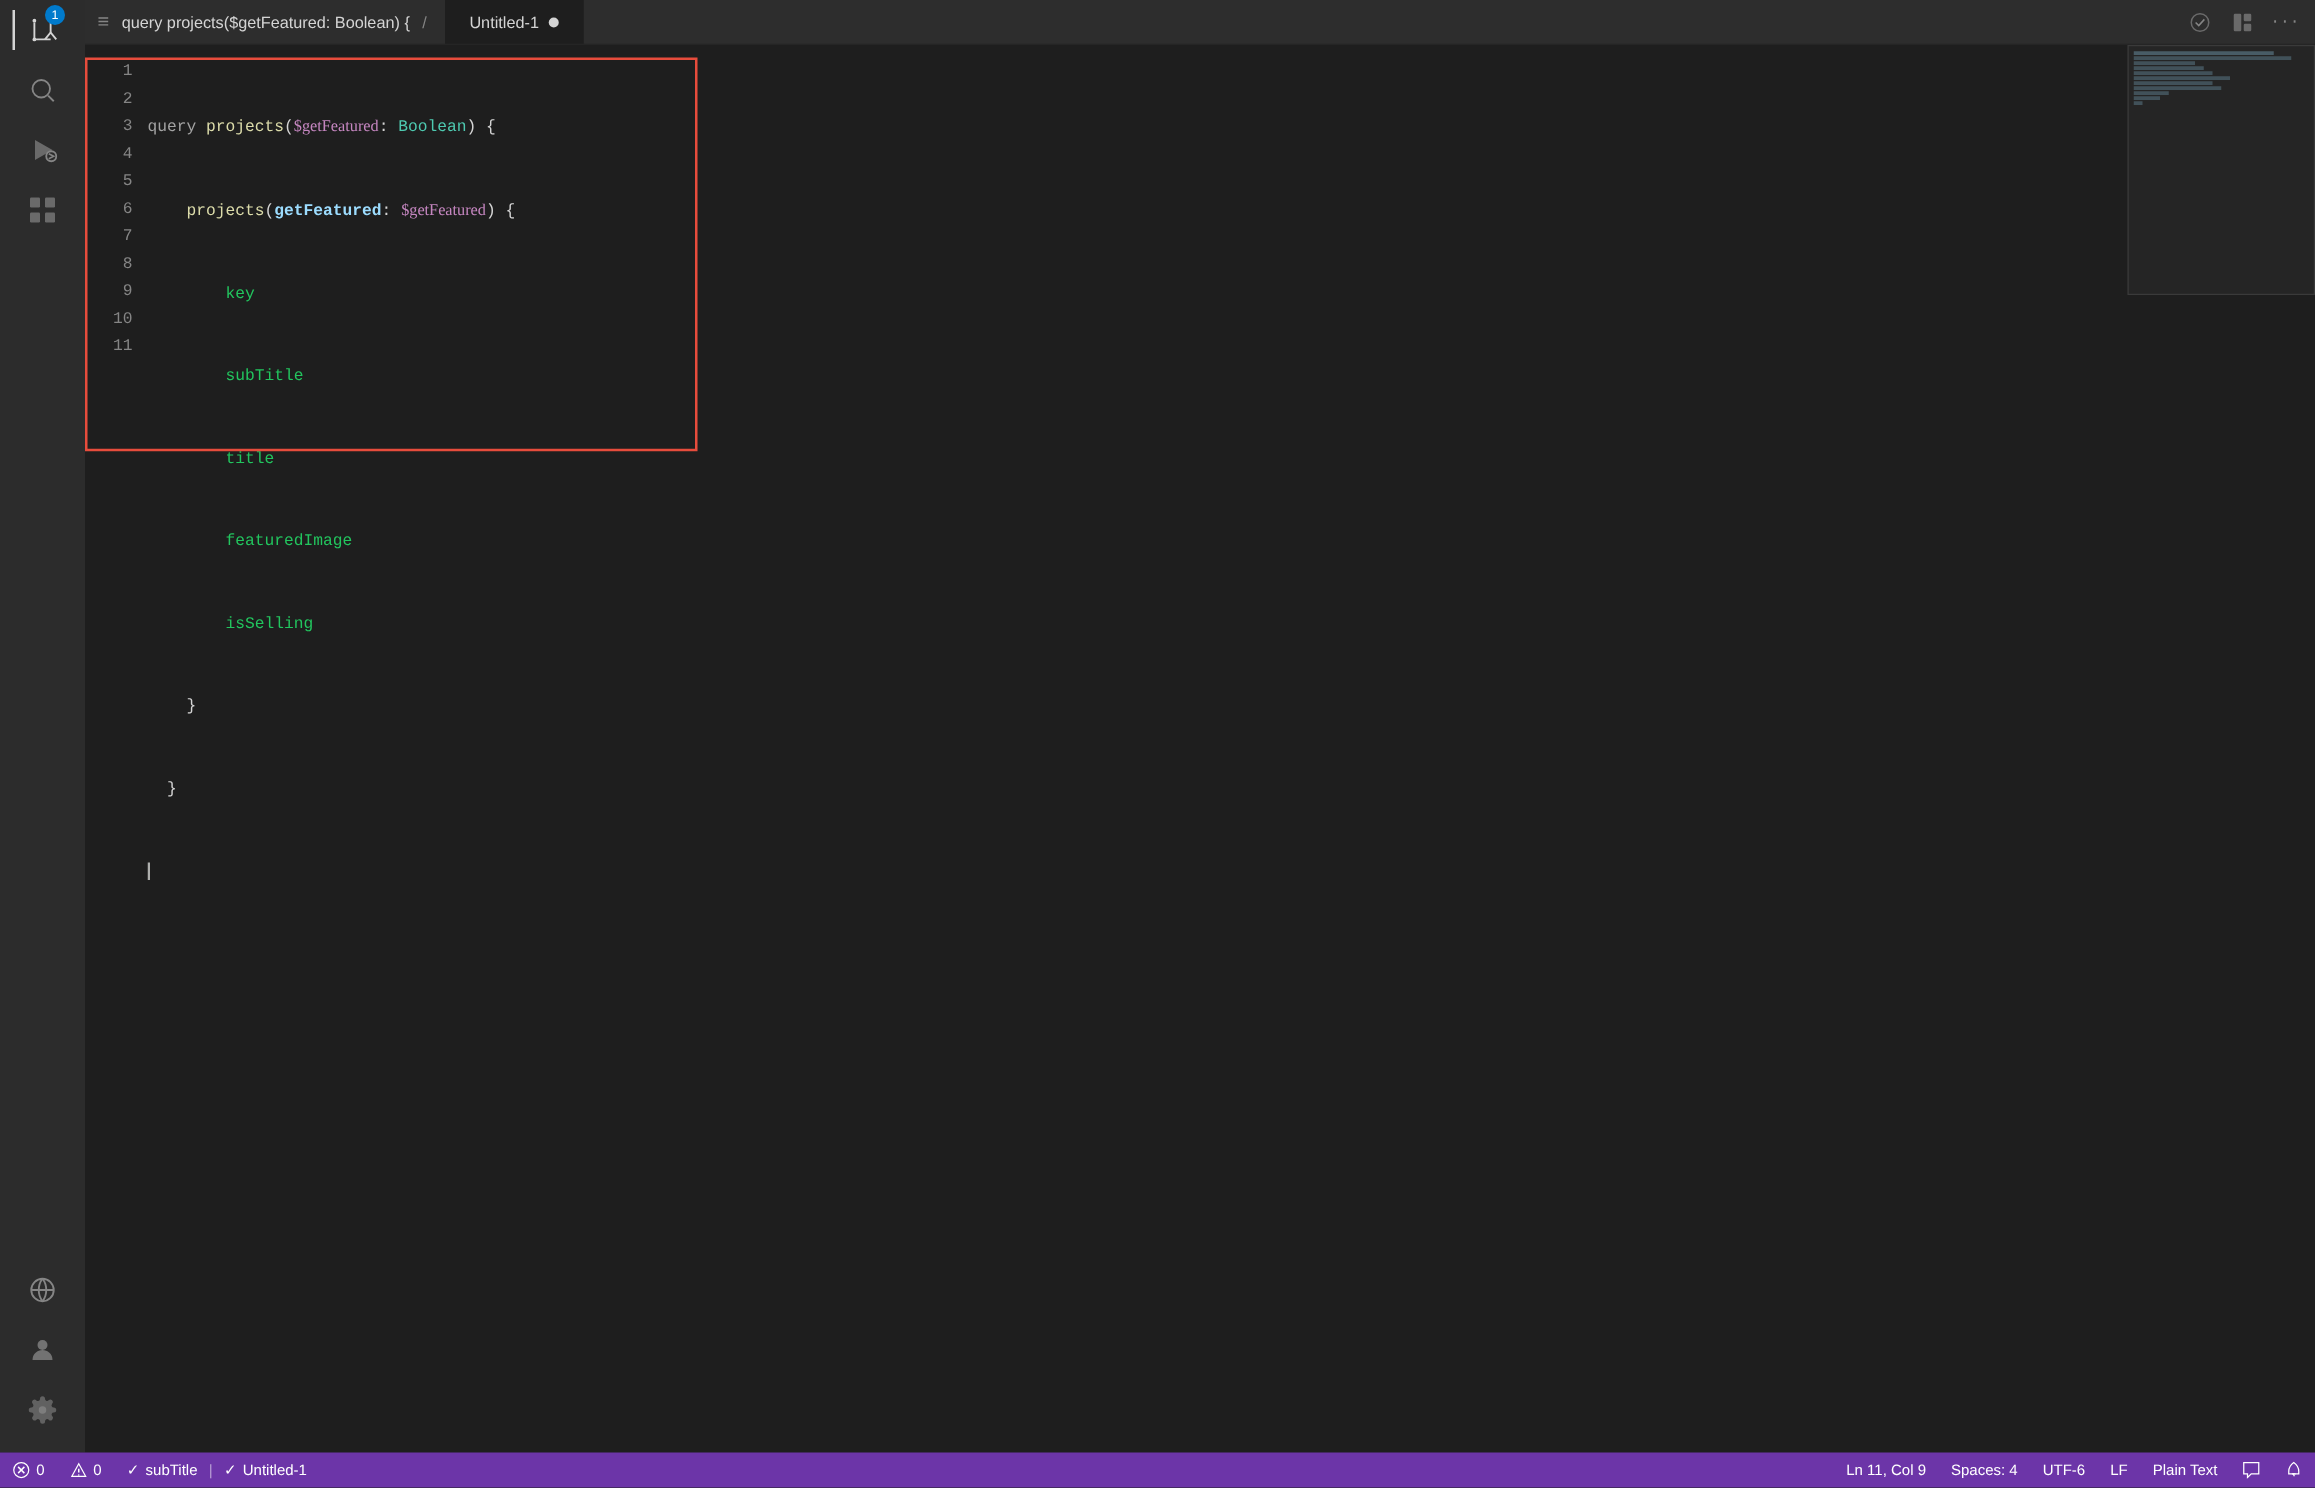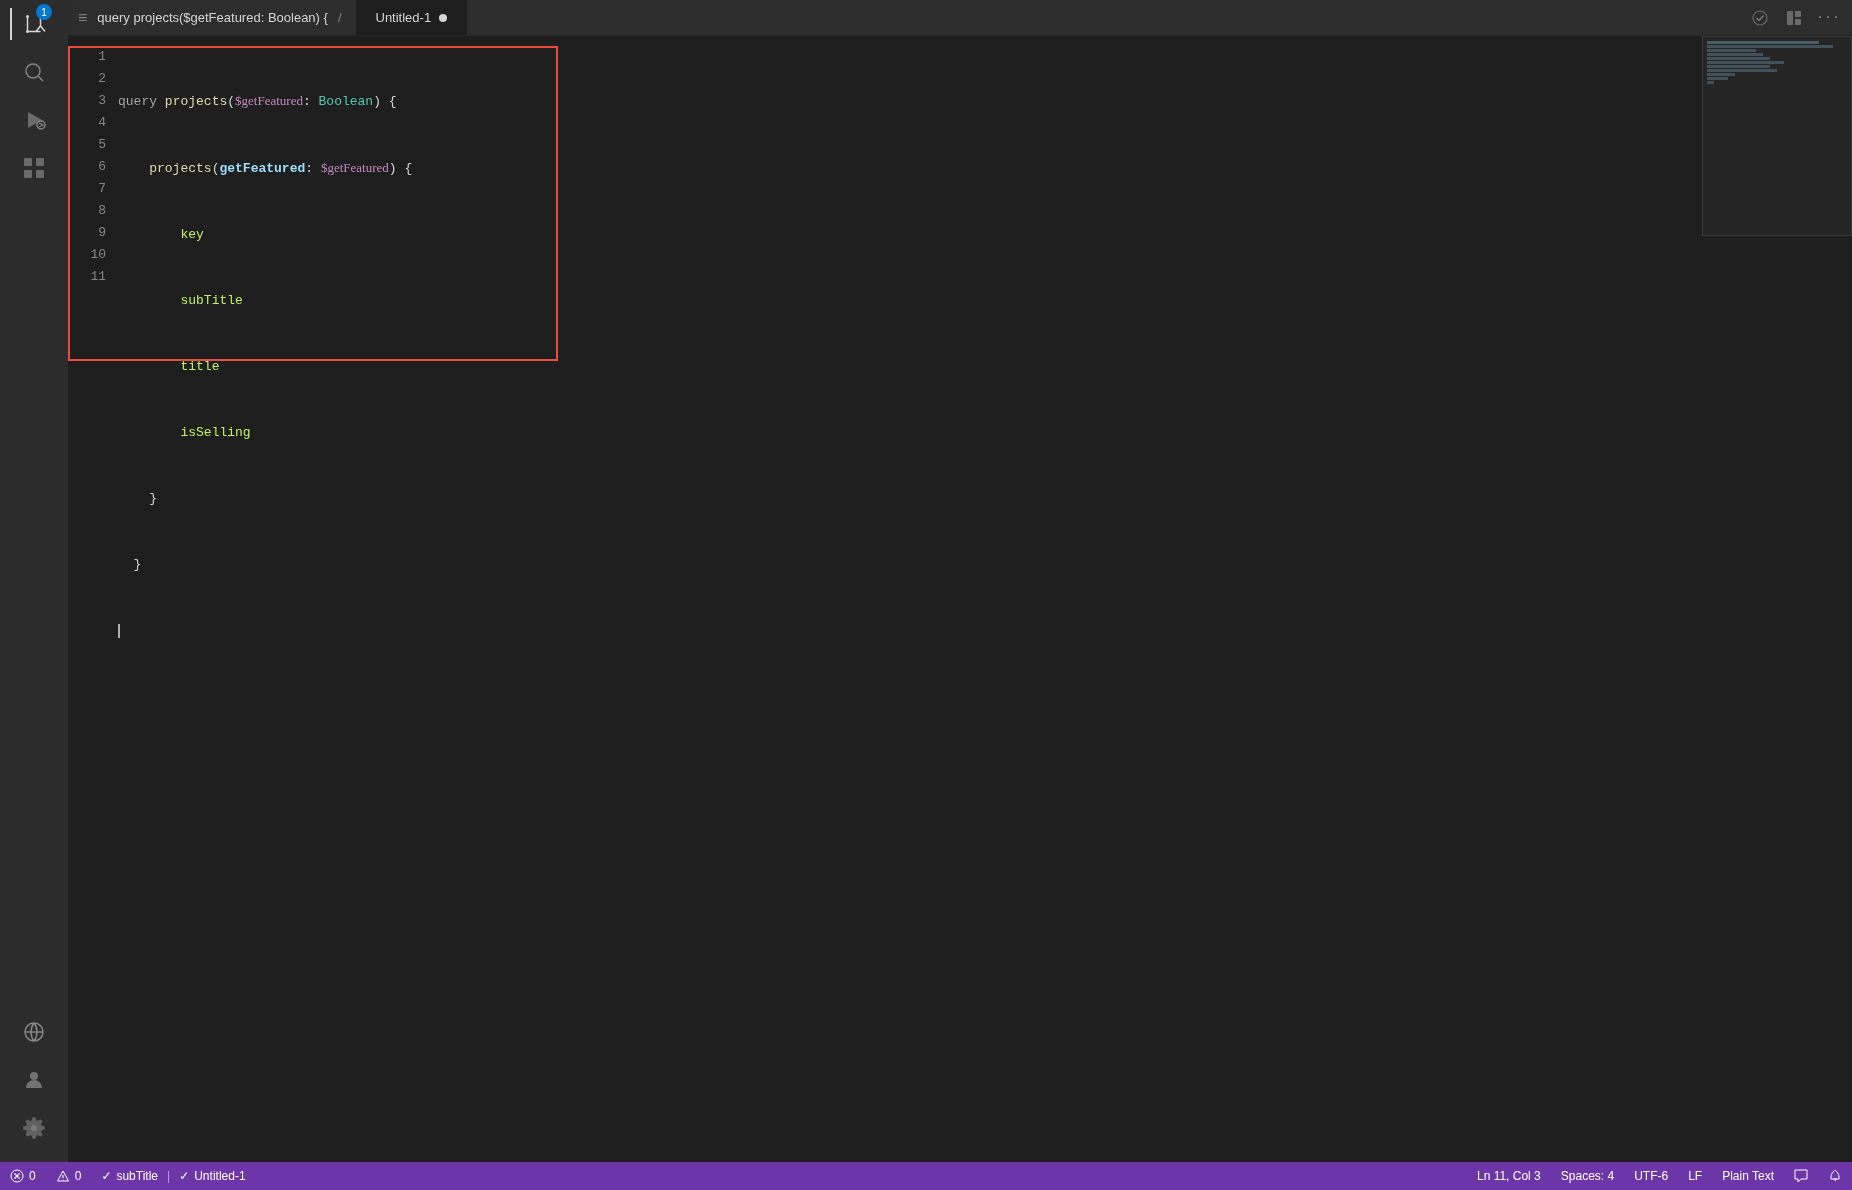--- a/index.html
+++ b/index.html
@@ -264,21 +264,21 @@
     @keyframes blink {
       50% { opacity: 0; }
     }
 
     
     .kw { color: #a3a3a3; }
     .fn { color: #dcdcaa; }
     .param { color: #9cdcfe; font-weight: bold; }
     .type { color: #4ec9b0; }
     .punct { color: #d4d4d4; }
-    .field { color: #bef264; }
+    .field { color: #22c55e; }
     .dollar { color: #c586c0; font-family: Liberation Serif, serif; }
 
     
     .status-bar {
       position: absolute;
       bottom: 0;
       left: 0;
       right: 0;
       height: 28px;
       background: #6c35a8;
@@ -447,20 +447,21 @@
         <div>9</div>
         <div>10</div>
         <div>11</div>
       </div>
       <div class="code-content">
         <div class="code-line"><span class="kw">query</span> <span class="fn">projects</span><span class="punct">(</span><span class="dollar">$getFeatured</span><span class="punct">:</span> <span class="type">Boolean</span><span class="punct">) {</span></div>
         <div class="code-line">    <span class="fn">projects</span><span class="punct">(</span><span class="param">getFeatured</span><span class="punct">:</span> <span class="dollar">$getFeatured</span><span class="punct">) {</span></div>
         <div class="code-line">        <span class="field">key</span></div>
         <div class="code-line">        <span class="field">subTitle</span></div>
         <div class="code-line">        <span class="field">title</span></div>
+        <div class="code-line">        <span class="field">featuredImage</span></div>
         <div class="code-line">        <span class="field">isSelling</span></div>
         <div class="code-line">    <span class="punct">}</span></div>
         <div class="code-line">  <span class="punct">}</span></div>
         <div class="code-line"><span class="cursor"></span></div>
       </div>
     </div>
   </div>
 </div>
 
 <div class="selection-overlay"></div>
@@ -486,21 +487,21 @@
     <div class="status-item">
       <span>✓</span>
       <span>subTitle</span>
       <span style="color:rgba(255,255,255,0.5); margin:0 4px;">|</span>
       <span>✓</span>
       <span>Untitled-1</span>
     </div>
   </div>
   <div class="status-right">
     <div class="status-item">
-      <span>Ln 11, Col 3</span>
+      <span>Ln 11, Col 9</span>
     </div>
     <div class="status-item">
       <span>Spaces: 4</span>
     </div>
     <div class="status-item">
       <span>UTF-6</span>
     </div>
     <div class="status-item">
       <span>LF</span>
     </div>

